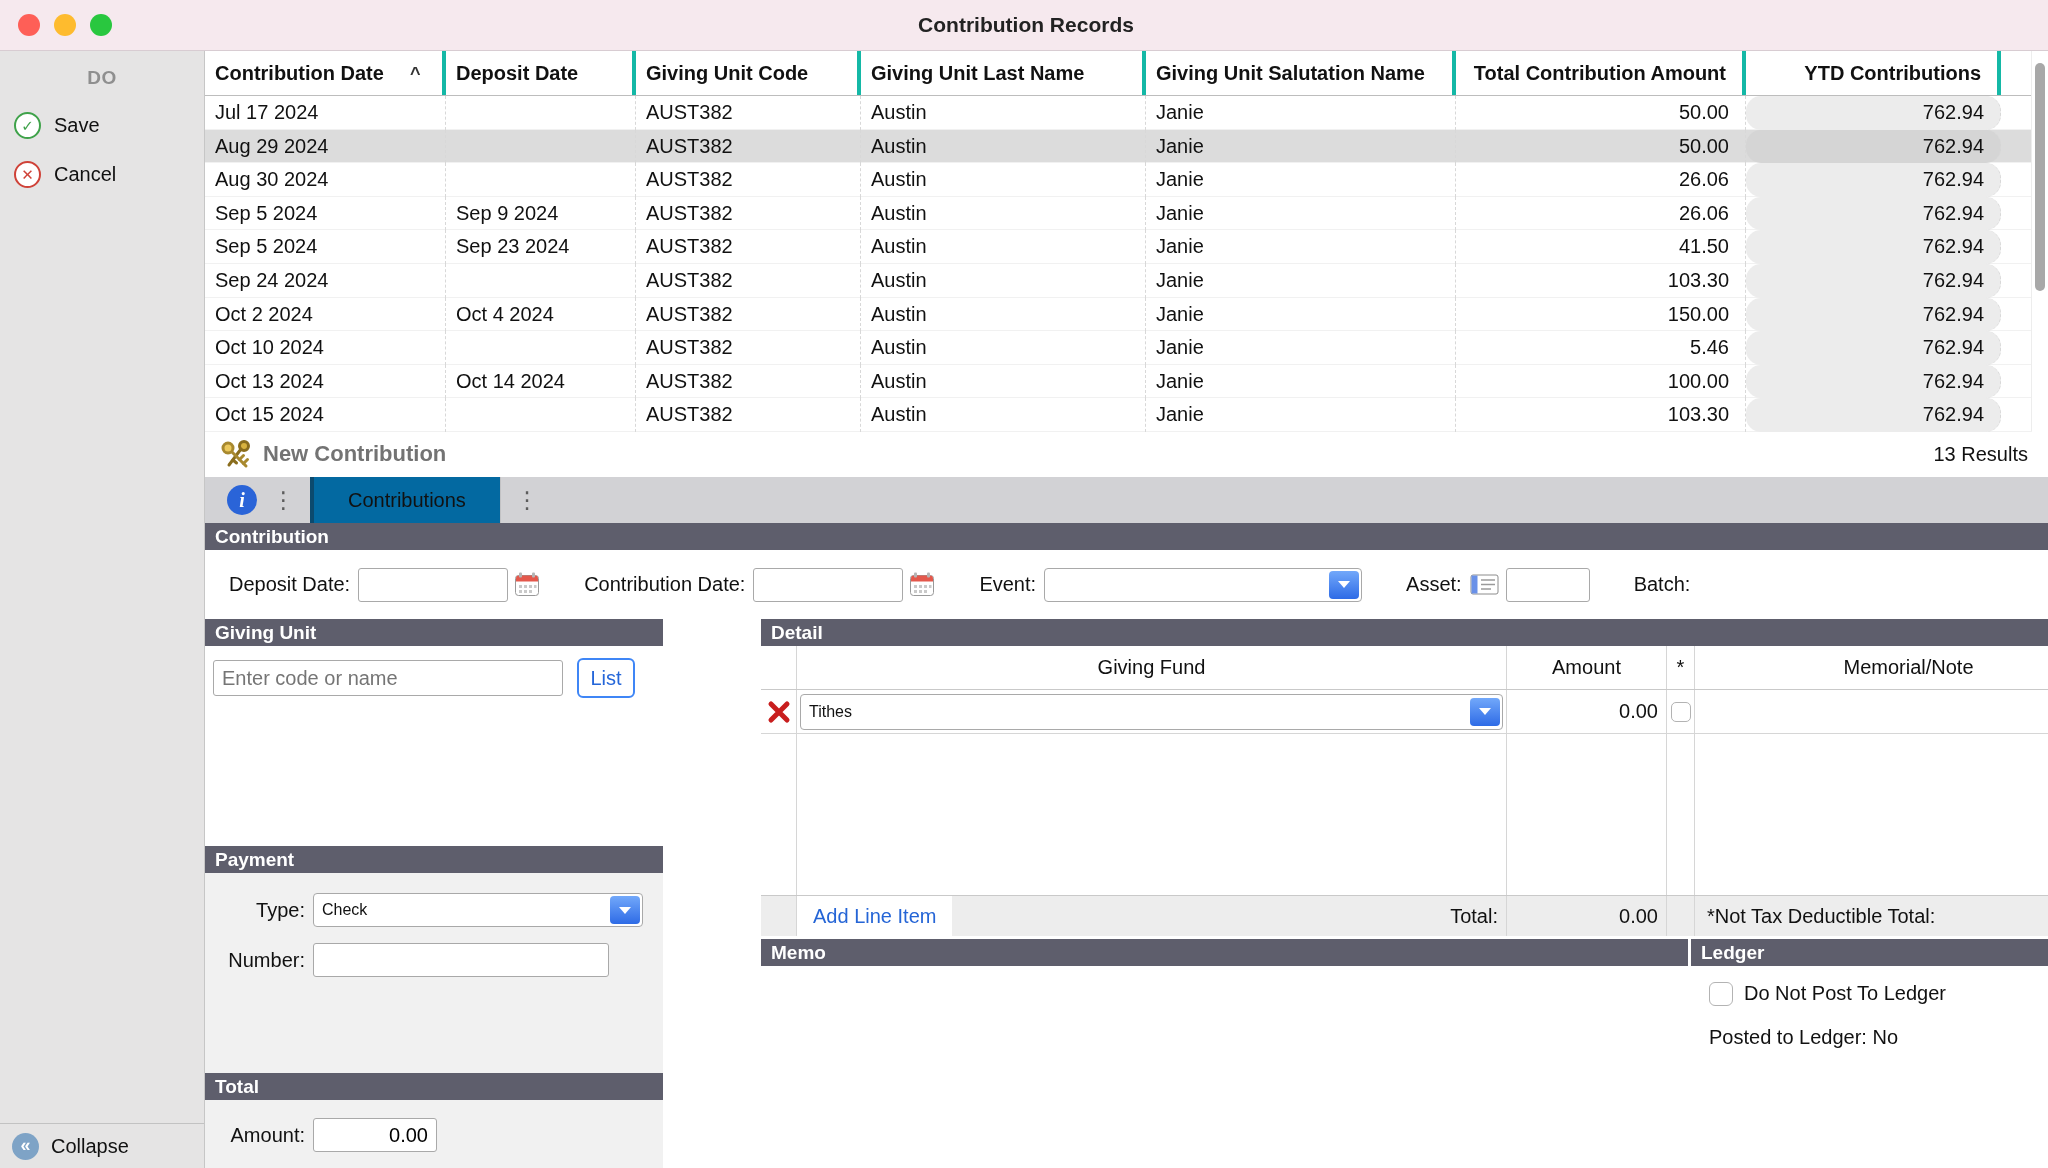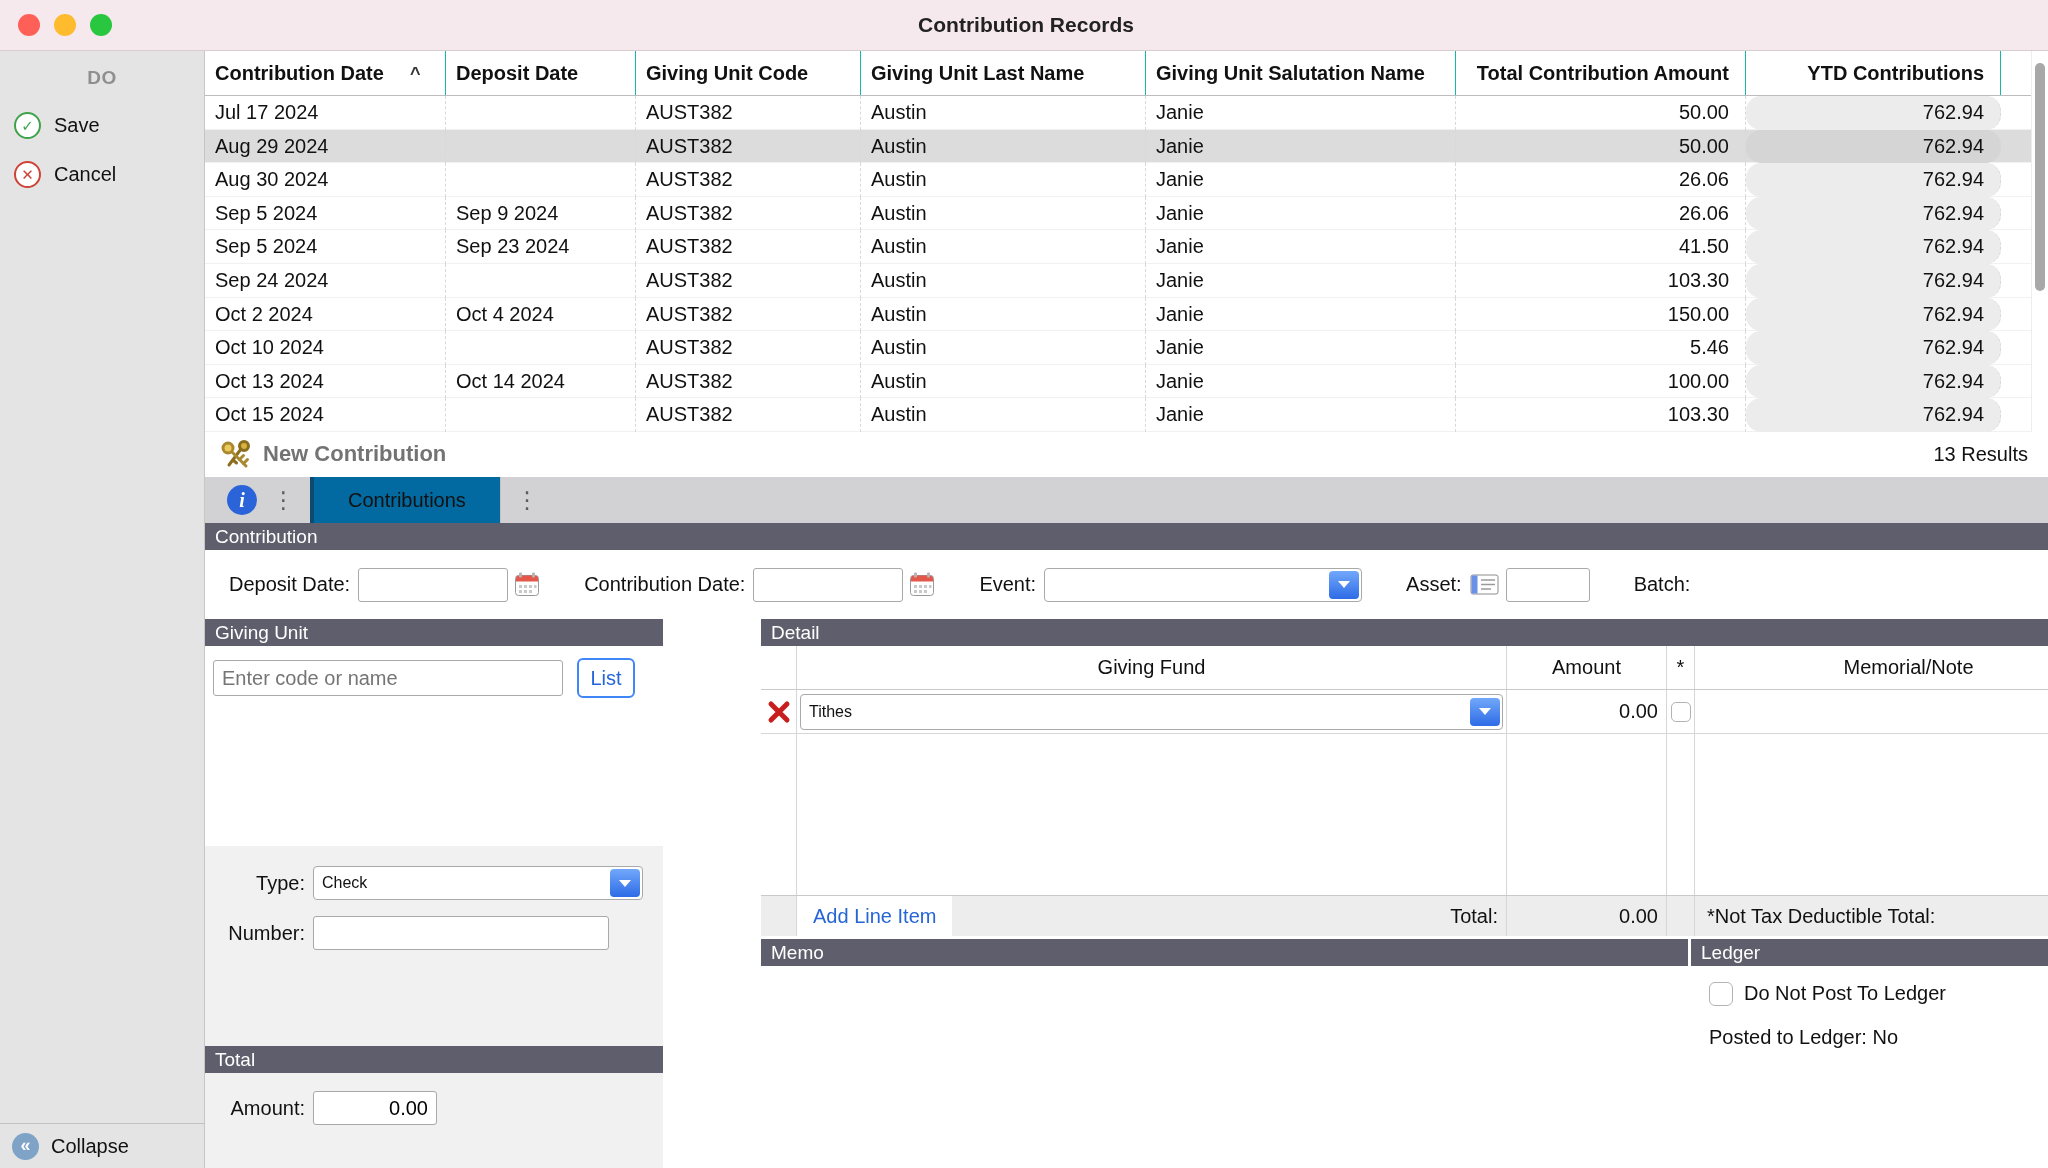--- a/index.html
+++ b/index.html
@@ -33,21 +33,21 @@
   .collapse-row{position:absolute;bottom:0;left:0;right:0;height:44px;border-top:1px solid #c2c2c2;
     display:flex;align-items:center;gap:12px;padding-left:12px;font-size:20px;}
   .collapse-ic{width:27px;height:27px;border-radius:50%;background:#7ea3c6;color:#fff;
     display:flex;align-items:center;justify-content:center;font-size:18px;font-weight:bold;padding-bottom:2px;box-sizing:border-box;}
 
   .content{flex:1;display:flex;flex-direction:column;min-width:0;}
 
   
   .records{position:relative;flex:none;height:380px;padding-right:16px;box-sizing:border-box;background:#fff;}
   .thead{display:flex;height:44px;border-bottom:1px solid #bdbdbd;font-weight:bold;font-size:20px;}
-  .th{box-sizing:border-box;flex:none;padding:0 10px;line-height:44px;border-right:1px solid #14b8a6;
+  .th{box-sizing:border-box;flex:none;padding:0 10px;line-height:44px;border-right:4px solid #14b8a6;
     white-space:nowrap;overflow:hidden;}
   .th.num{text-align:right;padding-right:16px;}
   .th.fill{flex:1;border-right:none;}
   .sort-caret{font-size:18px;font-weight:bold;color:#333;margin-left:26px;}
   .trows{height:336px;display:flex;flex-direction:column;}
   .trow{display:flex;height:33.6px;font-size:20px;line-height:33.5px;box-shadow:inset 0 -1px #f1f1f1;background:#fff;}
   .trow.selected{background:#dcdcdc;}
   .td{box-sizing:border-box;flex:none;padding:0 10px;border-right:1px dashed #d8d8d8;white-space:nowrap;overflow:hidden;}
   .w-cdate{width:241px;} .w-ddate{width:190px;} .w-code{width:225px;}
   .w-last{width:285px;} .w-sal{width:310px;} .w-total{width:290px;} .w-ytd{width:255px;}
@@ -66,21 +66,21 @@
   
   .tabbar{height:46px;flex:none;background:#d2d2d5;display:flex;align-items:center;padding-left:22px;}
   .info-ic{width:30px;height:30px;border-radius:50%;background:#2a64d8;color:#fff;
     font-family:"Liberation Serif",serif;font-style:italic;font-weight:bold;font-size:20px;
     display:flex;align-items:center;justify-content:center;}
   .dots{color:#5c5c5c;font-size:23px;margin:0 15px;line-height:46px;}
   .tab{height:46px;background:#0369a1;display:flex;align-items:center;justify-content:center;
     font-size:20px;padding:0 34px;border-left:4px solid #0c4a6e;border-right:1px solid #c2c2c4;box-sizing:border-box;}
 
   
-  .bar{height:27px;flex:none;background:#5e5e6c;color:#fff;font-weight:normal;font-size:19px;
+  .bar{height:27px;flex:none;background:#5e5e6c;color:#fff;font-weight:bold;font-size:19px;
     line-height:27px;padding-left:10px;white-space:nowrap;overflow:hidden;}
 
   
   .formrow{height:69px;flex:none;display:flex;align-items:center;padding-left:24px;background:#fff;font-size:20px;}
   .lbl{margin-right:8px;white-space:nowrap;}
   .ml44{margin-left:44px;}
   .tinput{height:34px;border:1px solid #a9a9a9;border-radius:3px;background:#fff;box-sizing:border-box;
     font-size:20px;padding:0 8px;font-family:inherit;outline:none;cursor:text;}
   .w150{width:150px;} .w84{width:84px;}
   .iconbtn{margin-left:6px;display:flex;align-items:center;background:none;border:none;padding:0;}
@@ -395,20 +395,21 @@
 
         <div class="leftcol">
           <div class="bar">Giving Unit</div>
           <div class="gu-body">
             <div class="gu-row">
               <input class="tinput gu-input" placeholder="Enter code or name" style="">
               <button class="list-btn">List</button>
             </div>
           </div>
 
+          <div class="bar">Payment</div>
           <div class="pay-body">
             <div class="frm-line">
               <span class="frm-lbl">Type:</span>
               <div class="selectbox w330">
                 <span class="sval">Check</span>
                 <span class="ddbtn">
                     <span class="chev"></span>
                   </span>
               </div>
             </div>

